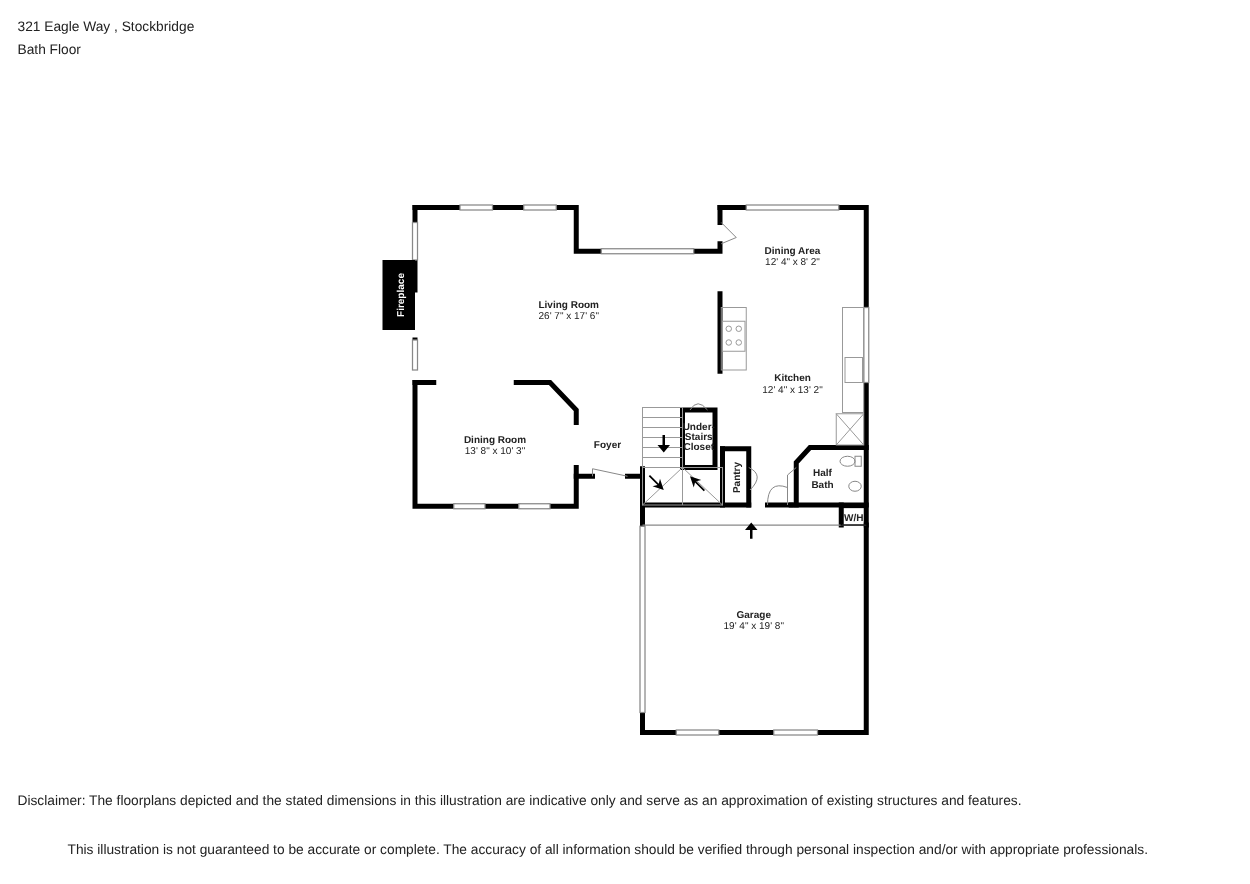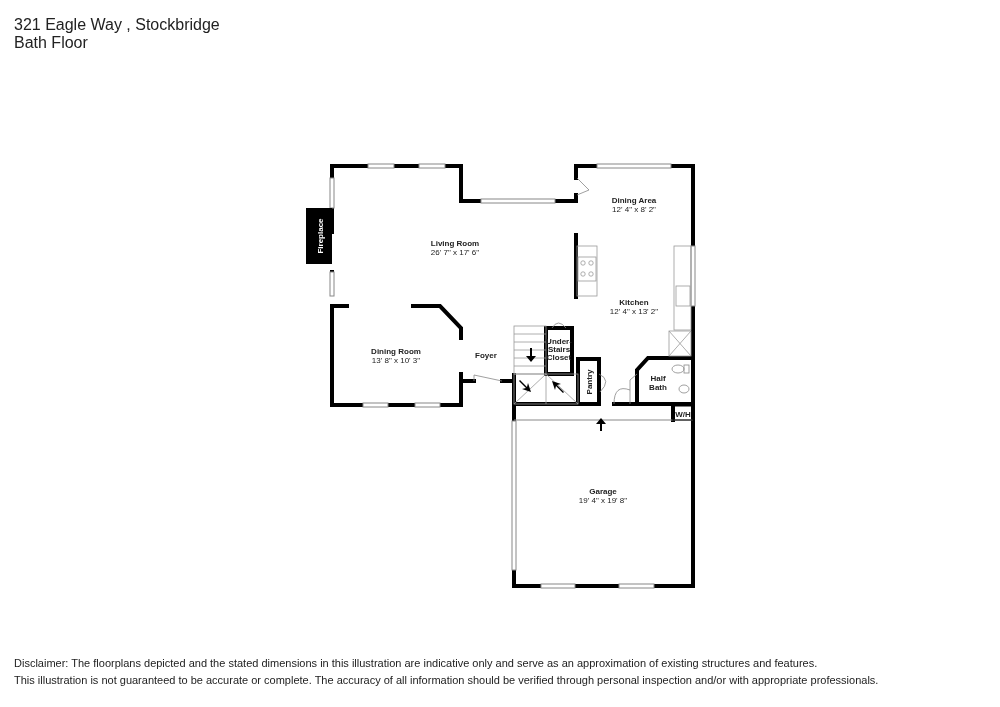--- a/index.html
+++ b/index.html
@@ -1,22 +1,22 @@
 <!DOCTYPE html>
 <html><head>
 <meta charset="utf-8">
 <style>
   html, body { margin: 0; padding: 0; background: #ffffff; }
   body { width: 1000px; height: 707px; position: relative; overflow: hidden; font-family: "Liberation Sans", sans-serif; color: #222; }
-  .hdr { position: absolute; left: 14px; font-size: 16px; color: #222; }
+  .hdr { position: absolute; left: 14px; font-size: 11px; color: #222; }
   #addr { top: 16px; }
   #floor { top: 34px; }
   .disc { position: absolute; left: 14px; font-size: 11px; color: #222; white-space: nowrap; }
-  #disc1 { top: 657px; }
-  #disc2 { top: 674px; }
+  #disc1 { top: 635px; }
+  #disc2 { top: 674px; margin-left: 40px; }
   svg { position: absolute; left: 0; top: 0; }
   .rname { font-family: "Liberation Sans", sans-serif; font-size: 8px; font-weight: bold; fill: #222; }
   .rdim { font-family: "Liberation Sans", sans-serif; font-size: 8px; fill: #222; }
 </style>
 </head>
 <body>
 
 <div id="addr" class="hdr">321 Eagle Way , Stockbridge</div>
 <div id="floor" class="hdr">Bath Floor</div>
 

